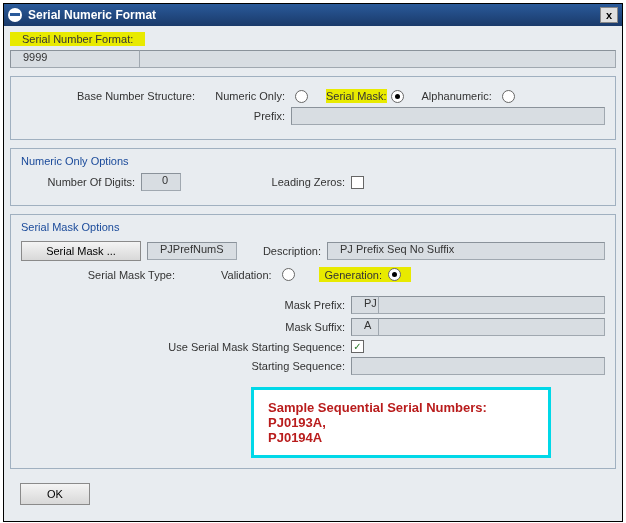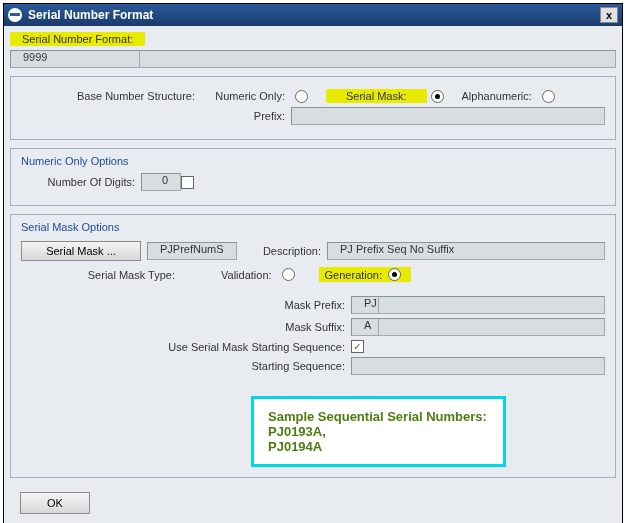--- a/index.html
+++ b/index.html
@@ -16,67 +16,68 @@
   .input-sunken { background: #d8dde2; border: 1px solid #a0a8b0; border-top-color: #8a929a; border-left-color: #8a929a; height: 18px; padding: 0 12px; font-size: 11px; }
   .group { border: 1px solid #a0b0c0; background: #e8ecf0; padding: 8px 10px 10px 10px; margin-bottom: 8px; position: relative; }
   .group-title { color: #1a4a9a; font-size: 11px; position: relative; top: -2px; }
   .row { display: flex; align-items: center; margin: 4px 0; }
   .lbl { text-align: right; padding-right: 6px; }
   .radio { width: 13px; height: 13px; border: 1px solid #666; border-radius: 50%; background: #fff; display: inline-flex; align-items: center; justify-content: center; margin: 0 4px; }
   .radio.checked::after { content: ""; width: 5px; height: 5px; background: #000; border-radius: 50%; }
   .checkbox { width: 13px; height: 13px; border: 1px solid #666; background: #fff; display: inline-flex; align-items: center; justify-content: center; font-size: 10px; color: #2a7a2a; }
   .btn { background: linear-gradient(to bottom,#f4f4f4,#d8d8d8); border: 1px solid #8a8a8a; padding: 2px 10px; height: 22px; font-size: 11px; cursor: pointer; min-width: 70px; }
   .btn-small { min-width: auto; padding: 2px 4px; height: 20px; }
-  .callout { border: 3px solid #00d8e8; background: #fff; padding: 10px 14px; font-size: 13px; font-weight: bold; color: #4d7c0f; width: 255px; margin-left: 230px; margin-top: 21px; }
+  .callout { border: 3px solid #00d8e8; background: #fff; padding: 10px 14px; font-size: 13px; font-weight: bold; color: #b91c1c; width: 300px; margin-left: 230px; margin-top: 12px; }
   .footer { display: flex; gap: 18px; padding: 6px 10px 10px 10px; }
   .numdigits { width: 40px; text-align: right; }
 </style>
 </head>
 <body>
 
 <div class="window">
   <div class="titlebar">
     <span class="icon"></span>
-    <span class="title">Serial Number Format</span>
+    <span class="title">Serial Numeric Format</span>
     <div class="close-btn">x</div>
   </div>
 
   <div class="body">
 
     <div class="label-row">
       <span class="hl" style="padding:1px 12px;">Serial Number Format:</span>
     </div>
     <div class="row">
       <div class="input-sunken hl" style="width:130px;">9999</div>
       <div class="input-sunken" style="flex:1;margin-left:0;border-left:none;height:18px;"></div>
     </div>
 
     <div class="group" style="margin-top:8px;">
       <div class="row">
         <div class="lbl" style="width:180px;">Base Number Structure:</div>
         <div class="lbl" style="width:90px;">Numeric Only:</div>
         <span class="radio hl"></span>
         <div style="width:14px;"></div>
-        <div class="hl" style="padding:1px 20px;">Serial Mask:</div>
+        <div class="hl" style="padding:1px 0;">Serial Mask:</div>
         <span class="radio checked hl"></span>
         <div style="width:14px;"></div>
         <div class="lbl">Alphanumeric:</div>
         <span class="radio"></span>
       </div>
       <div class="row">
         <div class="lbl" style="width:270px;">Prefix:</div>
         <div class="input-sunken" style="flex:1;"></div>
       </div>
     </div>
 
     <div class="group">
       <div class="group-title">Numeric Only Options</div>
       <div class="row">
         <div class="lbl" style="width:120px;">Number Of Digits:</div>
         <div class="input-sunken numdigits">0</div>
+        <div class="lbl" style="width:130px;margin-left:40px;">Leading Zeros:</div>
         <span class="checkbox"></span>
       </div>
     </div>
 
     <div class="group">
       <div class="group-title">Serial Mask Options</div>
 
       <div class="row" style="margin-top:6px;">
         <button class="btn btn-small" style="width:120px;">Serial Mask ...</button>
         <div class="input-sunken hl" style="width:90px;margin-left:6px;">PJPrefNumS</div>

